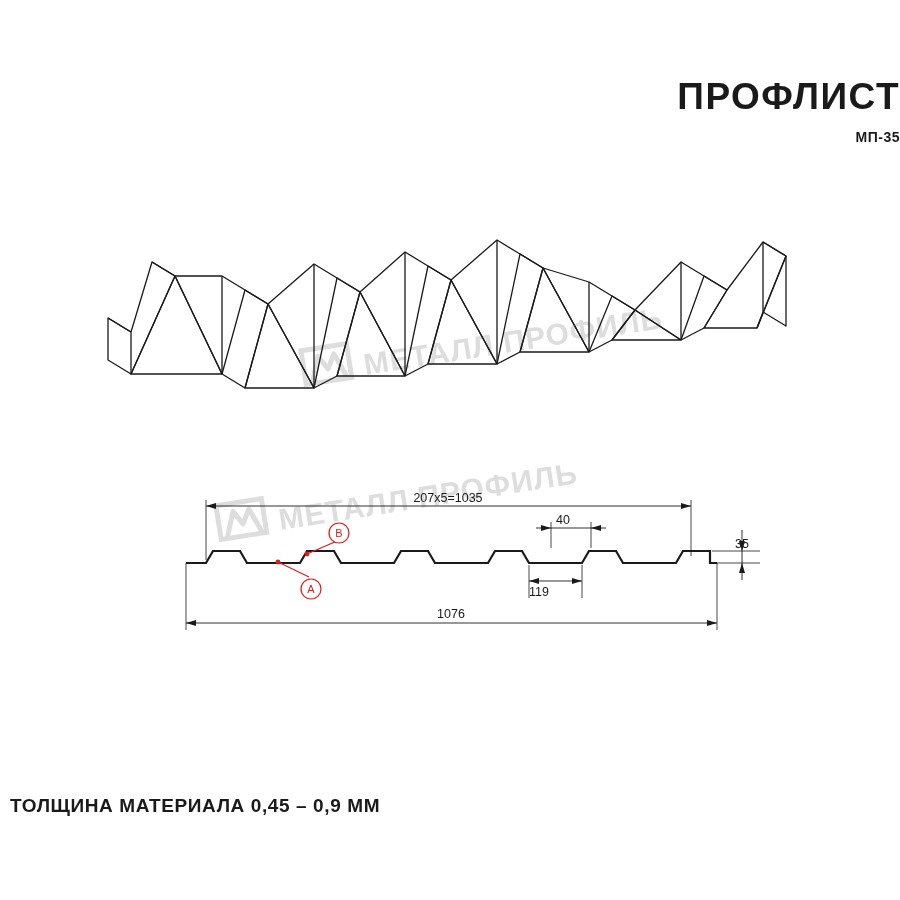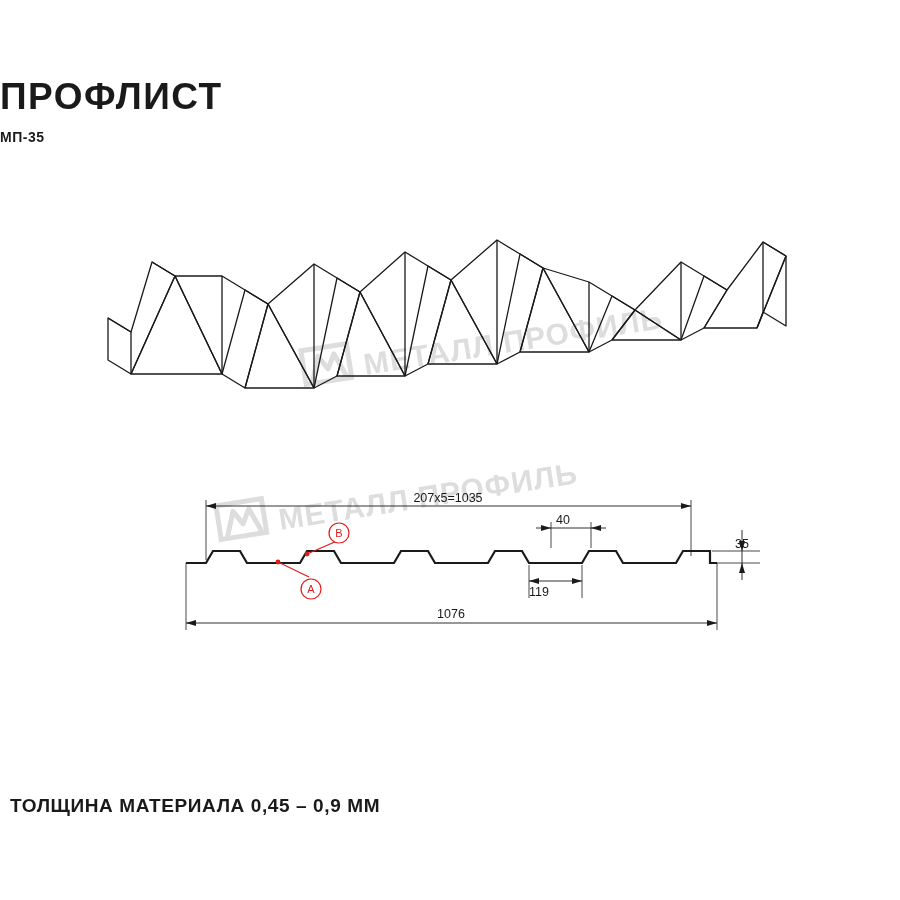--- a/index.html
+++ b/index.html
@@ -17,21 +17,21 @@
   }
   .page {
     position: absolute;
     inset: 0;
   }
   .title-block {
     position: absolute;
     top: 78px;
     left: 0;
     width: 900px;
-    text-align: left;
+    text-align: right;
   }
   .title {
     font-size: 37px;
     font-weight: bold;
     letter-spacing: 1.5px;
     color: #1a1a1a;
     line-height: 1.05;
   }
   .subtitle {
     margin-top: 12px;

